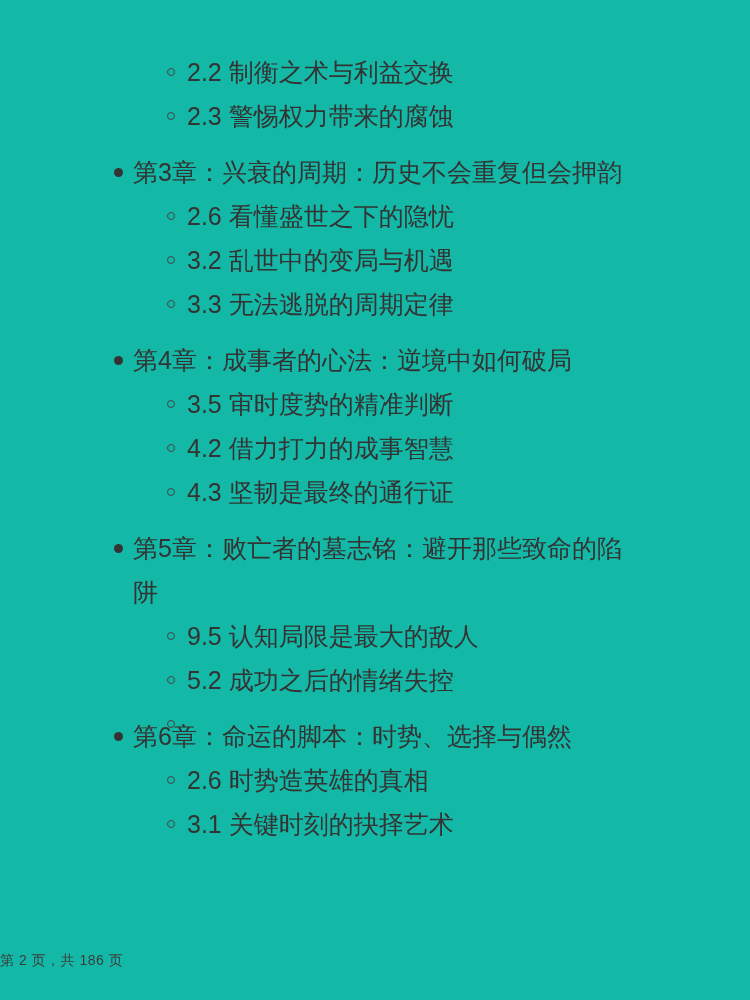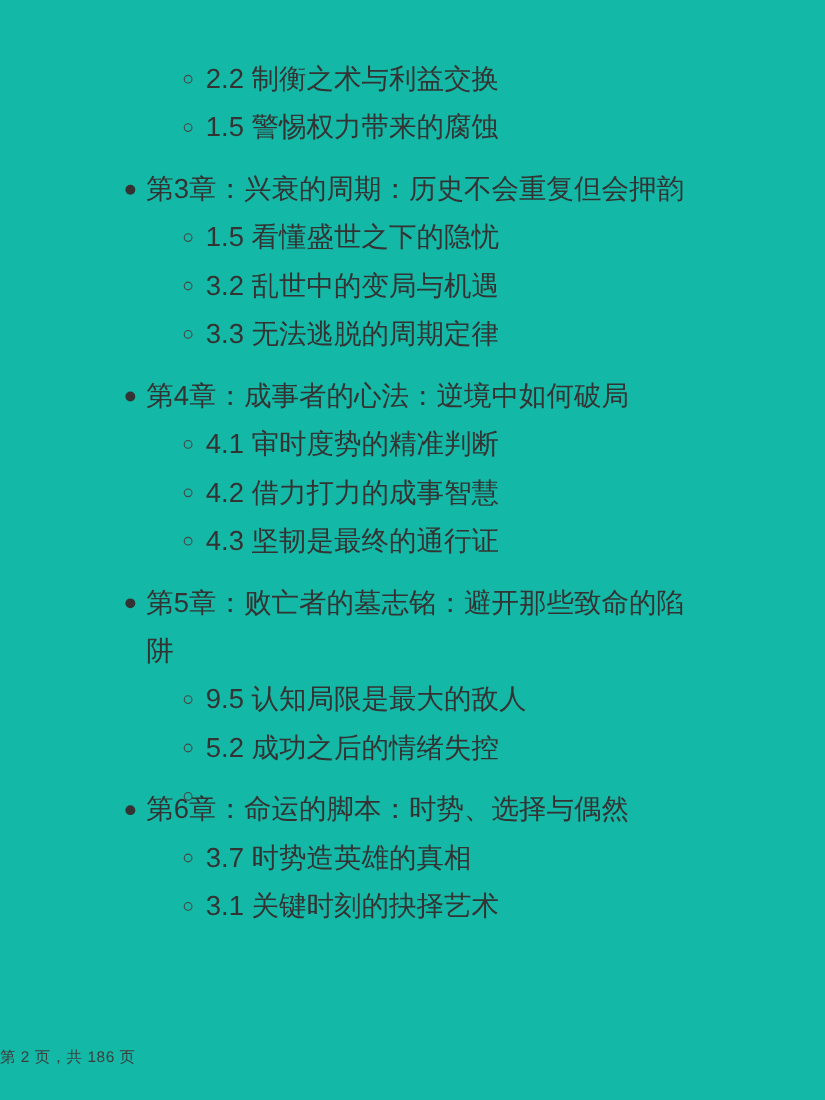--- a/index.html
+++ b/index.html
@@ -85,52 +85,52 @@
 <div class="page">
   <div class="content">
     <ul class="sections orphan" id="orphan-sections">
   <li class="section">
     <span class="circle-bullet"></span>
     <span class="section-title">2.2 制衡之术与利益交换</span>
   </li>
 
   <li class="section">
     <span class="circle-bullet"></span>
-    <span class="section-title">1.5 警惕权力带来的腐蚀</span>
+    <span class="section-title">2.3 警惕权力带来的腐蚀</span>
   </li>
 </ul>
     <ul class="chapters" id="chapters">
   <li class="chapter">
     <span class="disc-bullet"></span>
     <span class="chapter-title">第3章：兴衰的周期：历史不会重复但会押韵</span>
     <ul class="sections">
   <li class="section">
     <span class="circle-bullet"></span>
-    <span class="section-title">1.5 看懂盛世之下的隐忧</span>
+    <span class="section-title">2.6 看懂盛世之下的隐忧</span>
   </li>
 
   <li class="section">
     <span class="circle-bullet"></span>
     <span class="section-title">3.2 乱世中的变局与机遇</span>
   </li>
 
   <li class="section">
     <span class="circle-bullet"></span>
     <span class="section-title">3.3 无法逃脱的周期定律</span>
   </li>
 </ul>
   </li>
 
   <li class="chapter">
     <span class="disc-bullet"></span>
     <span class="chapter-title">第4章：成事者的心法：逆境中如何破局</span>
     <ul class="sections">
   <li class="section">
     <span class="circle-bullet"></span>
-    <span class="section-title">4.1 审时度势的精准判断</span>
+    <span class="section-title">3.5 审时度势的精准判断</span>
   </li>
 
   <li class="section">
     <span class="circle-bullet"></span>
     <span class="section-title">4.2 借力打力的成事智慧</span>
   </li>
 
   <li class="section">
     <span class="circle-bullet"></span>
     <span class="section-title">4.3 坚韧是最终的通行证</span>
@@ -157,21 +157,21 @@
   </li>
 </ul>
   </li>
 
   <li class="chapter">
     <span class="disc-bullet"></span>
     <span class="chapter-title">第6章：命运的脚本：时势、选择与偶然</span>
     <ul class="sections">
   <li class="section">
     <span class="circle-bullet"></span>
-    <span class="section-title">3.7 时势造英雄的真相</span>
+    <span class="section-title">2.6 时势造英雄的真相</span>
   </li>
 
   <li class="section">
     <span class="circle-bullet"></span>
     <span class="section-title">3.1 关键时刻的抉择艺术</span>
   </li>
 </ul>
   </li>
 </ul>
   </div>

